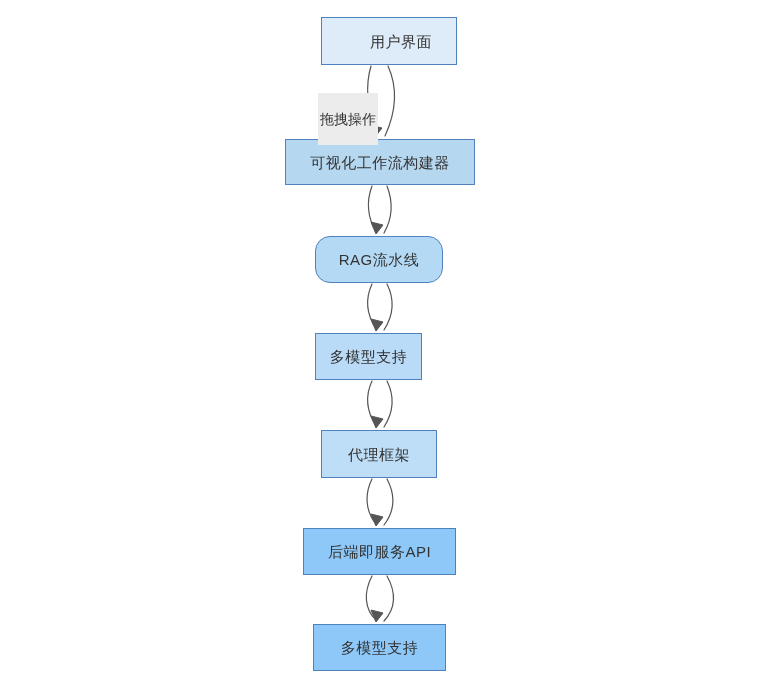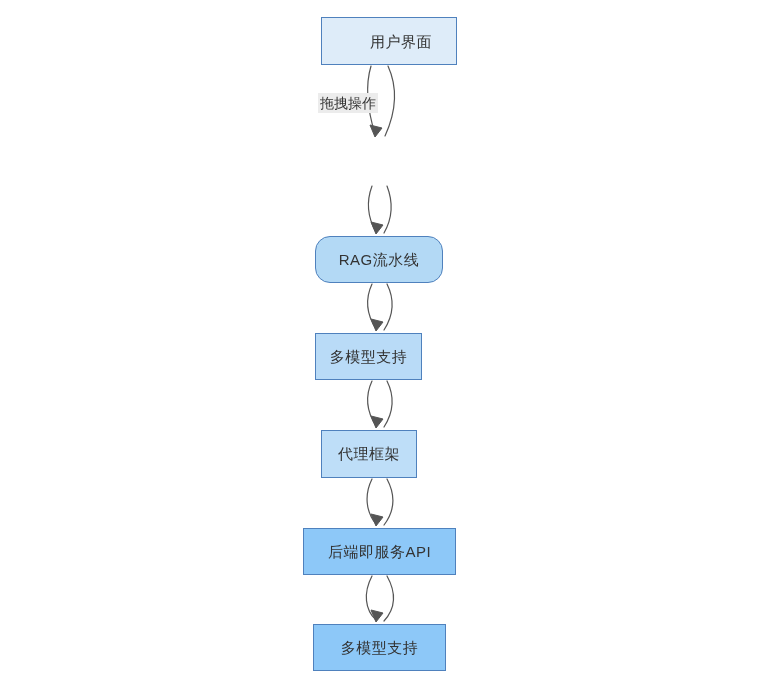--- a/index.html
+++ b/index.html
@@ -31,21 +31,21 @@
     letter-spacing:0.5px;
     white-space:nowrap;
     z-index:2;
   }
   .edge-label{
     position:absolute;
     background:#ececec;
     color:#333333;
     font-size:14px;
     line-height:20px;
-    padding:0 2px;
+    padding:16px 2px;
     white-space:nowrap;
     z-index:3;
   }
   .sketch-path{
     fill:none;
     stroke:#555555;
     stroke-width:1.2;
     stroke-linecap:round;
     stroke-linejoin:round;
   }
@@ -96,30 +96,33 @@
       <path class="sketch-path" d="M 372 576 C 363 593, 365 610, 376 620"></path>
       <path class="sketch-path" d="M 387 576 C 397 594, 395 609, 384 621"></path>
       <polygon class="sketch-head" points="376,622 371,610 383,613"></polygon>
     </g>
   </svg>
 
   <div class="node-box" style="left:321px;top:17px;width:136px;height:48px;background:#deecf9;padding-left:24px;">
     <span>用户界面</span>
   </div>
 
+  <div class="node-box" style="left:285px;top:139px;width:190px;height:46px;background:#b6d7f0;">
+    <span>可视化工作流构建器</span>
+  </div>
 
   <div class="node-box" style="left:315px;top:236px;width:128px;height:47px;background:#b3d9f5;border-radius:15px;">
     <span>RAG流水线</span>
   </div>
 
   <div class="node-box" style="left:315px;top:333px;width:107px;height:47px;background:#b9dbf7;">
     <span>多模型支持</span>
   </div>
 
-  <div class="node-box" style="left:321px;top:430px;width:96px;height:48px;background:#bedef8;font-family:Liberation Serif, serif;">
+  <div class="node-box" style="left:321px;top:430px;width:116px;height:48px;background:#bedef8;">
     <span>代理框架</span>
   </div>
 
   <div class="node-box" style="left:303px;top:528px;width:153px;height:47px;background:#8dc8f8;justify-content:center;">
     <span>后端即服务API</span>
   </div>
 
   <div class="node-box" style="left:313px;top:624px;width:133px;height:47px;background:#8dc8f8;">
     <span>多模型支持</span>
   </div>

